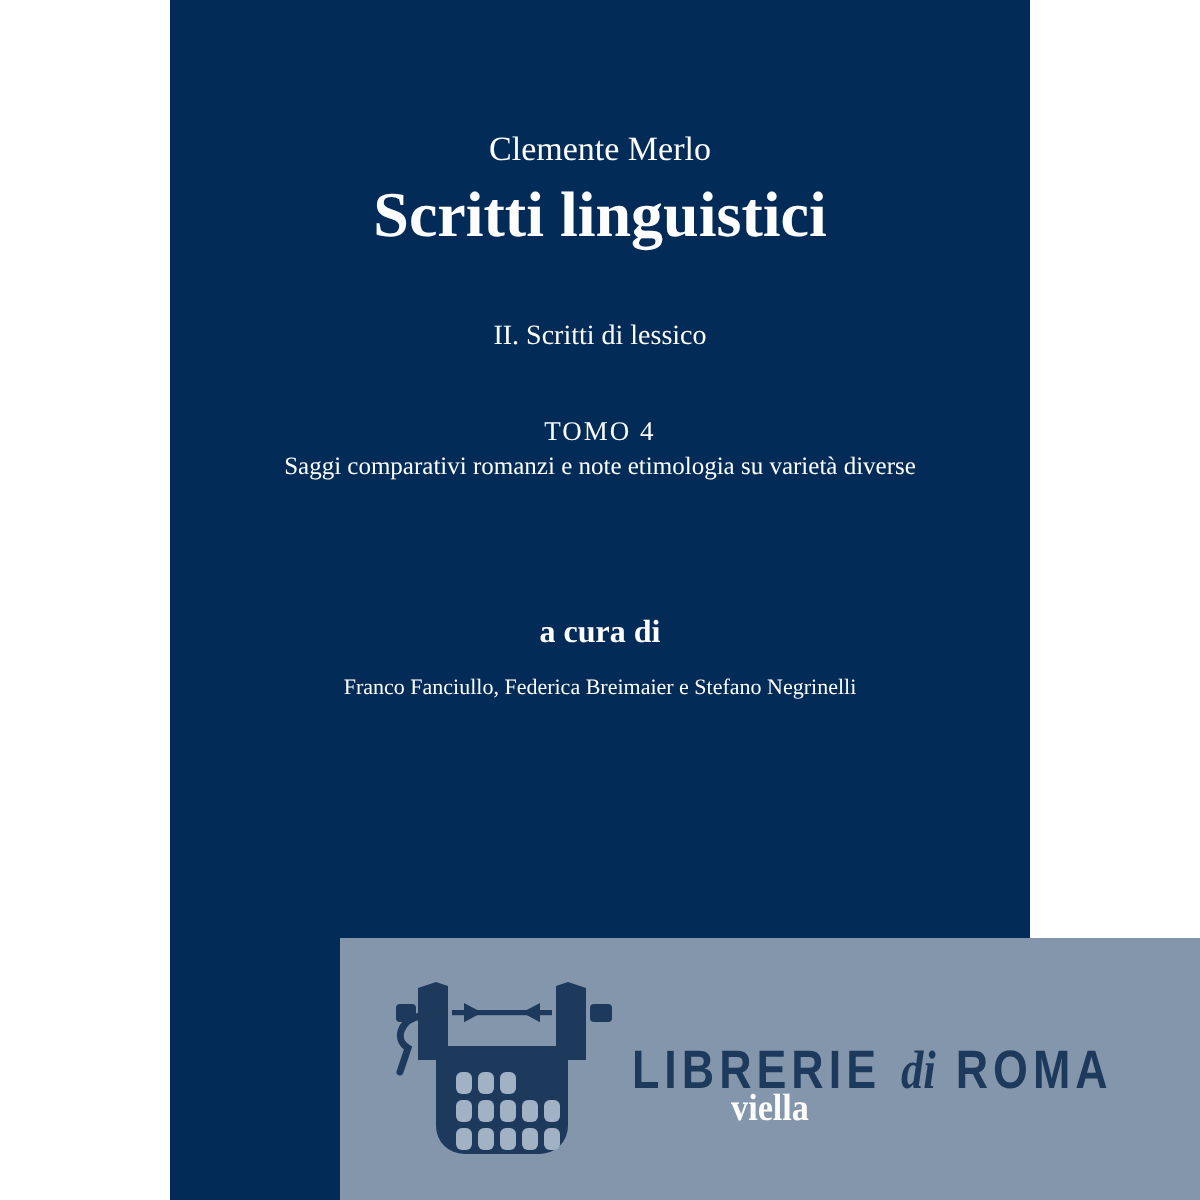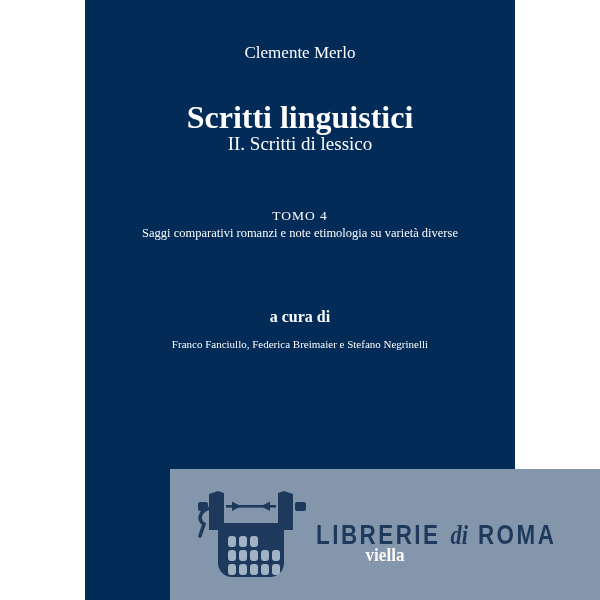--- a/index.html
+++ b/index.html
@@ -28,23 +28,23 @@
     background: var(--cover-bg);
   }
   .cover .line {
     position: absolute;
     left: 0; right: 0;
     text-align: center;
     color: var(--cover-text);
     line-height: 1;
     white-space: nowrap;
   }
-  .author        { top: 44px;  font-size: 17px; }
-  .title         { top: 101px; font-size: 32px; font-weight: bold; }
-  .subtitle1     { top: 134px; font-size: 19px; }
+  .author        { top: 66px;  font-size: 17px; }
+  .title         { top: 91px; font-size: 32px; font-weight: bold; }
+  .subtitle1     { top: 162px; font-size: 14px; }
   .subtitle2     { top: 172px; font-size: 17.5px; }
   .tome          { top: 209px; font-size: 13.5px; letter-spacing: 1px; }
   .tome-subtitle { top: 227px; font-size: 12.5px; }
   .editors-intro { top: 309px; font-size: 16px; font-weight: bold; }
   .editors1      { top: 324px; font-size: 15.5px; }
   .editors2      { top: 339px; font-size: 11px; }
   .collaboration { top: 374px; font-size: 13px; }
 
   .band {
     position: absolute;

